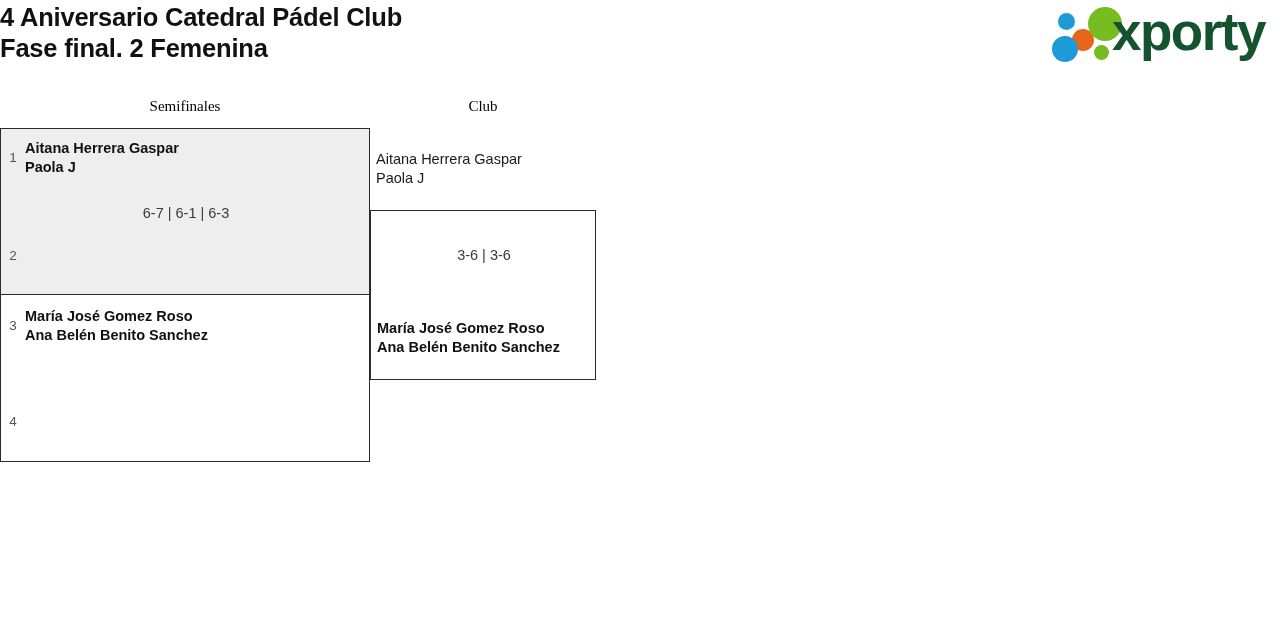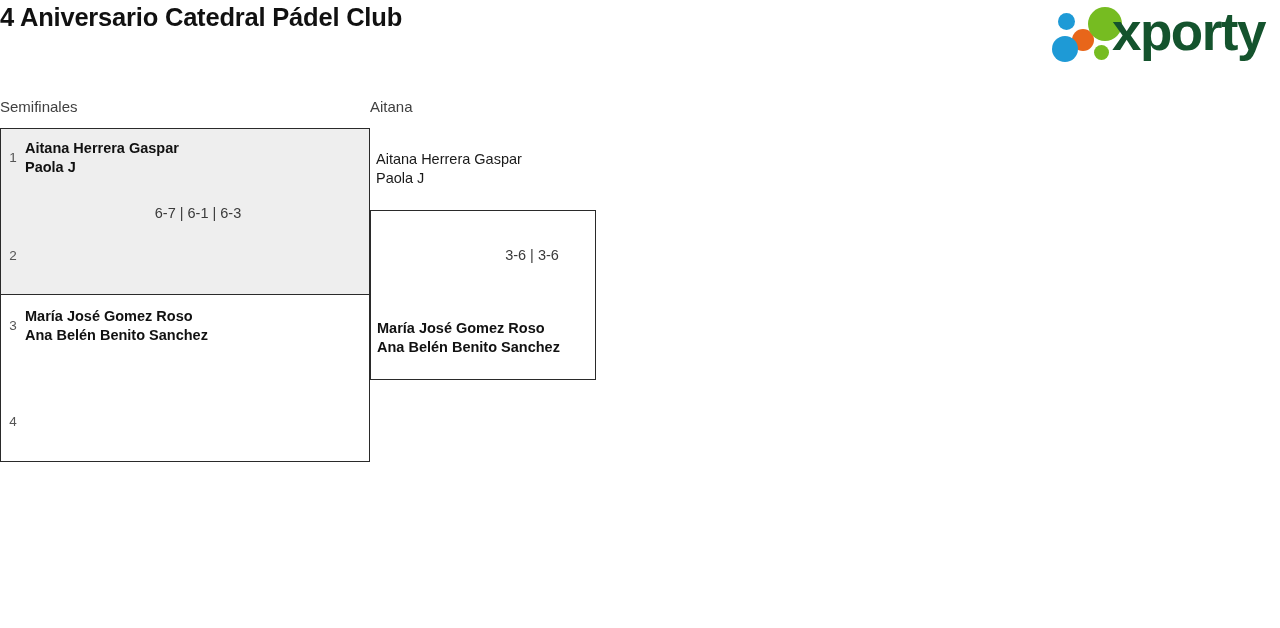--- a/index.html
+++ b/index.html
@@ -66,23 +66,24 @@
     font-size: 53px;
     font-weight: bold;
     letter-spacing: -1.5px;
     line-height: 62px;
   }
 
   
   .round-header {
     position: absolute;
     font-size: 15px;
-    color: #404040;
-    text-align: left;
-    white-space: nowrap;
+    color: #000000;
+    text-align: center;
+    white-space: nowrap;
+    font-family: Liberation Serif, serif;
   }
   .round-header-semis { left: 0px;   top: 98px; width: 370px; }
   .round-header-final { left: 370px; top: 98px; width: 226px; }
 
   
   .match {
     position: absolute;
     box-sizing: border-box;
     border: 1px solid #2a2a2a;
   }
@@ -127,59 +128,60 @@
     position: absolute;
     font-size: 14.5px;
     color: #3a3a3a;
     text-align: center;
     white-space: nowrap;
   }
 
   
   .match-semi-1 .team-top    { left: 0px; top: 10px;  width: 370px; }
   .match-semi-1 .team-bottom { left: 0px; top: 120px; width: 370px; }
-  .match-semi-1 .score       { left: 12px; top: 76px;  width: 370px; text-align: center; }
+  .match-semi-1 .score       { left: 0px; top: 76px;  width: 370px; text-align: center; }
 
   
   .match-semi-2 .team-top    { left: 0px; top: 12px;  width: 370px; }
   .match-semi-2 .team-bottom { left: 0px; top: 120px; width: 370px; }
   .match-semi-2 .score       { left: 0px; top: 77px;  width: 370px; }
 
   
   .final-team-top {
     position: absolute;
     left: 376px; top: 150px; width: 226px;
   }
   .match-final .team-bottom  { left: 6px; top: 108px; width: 220px; }
-  .match-final .score        { left: 0px; top: 36px;  width: 226px; padding-left: 48px; }
+  .match-final .score        { left: 0px; top: 36px;  width: 226px; }
 </style>
 </head>
 <body>
 
 <div class="header">
 
   <div class="title-block">
     <div class="title-line">4 Aniversario Catedral Pádel Club</div>
+    <div class="title-line">Fase final. 2 Femenina</div>
   </div>
 
   <div class="logo">
     <div class="logo-dots">
       <span class="dot dot-blue-sm" style="background:#1e9ad6"></span>
       <span class="dot dot-orange" style="background:#e8661a"></span>
       <span class="dot dot-blue-lg" style="background:#1e9ad6"></span>
       <span class="dot dot-green-lg" style="background:#76bc21"></span>
       <span class="dot dot-green-sm" style="background:#76bc21"></span>
     </div>
     <div class="logo-word" style="color:#14532d">xporty</div>
   </div>
 
 </div>
 
 <div class="round-header round-header-semis">Semifinales</div>
-<div class="round-header round-header-final">Aitana</div>
+<div class="round-header round-header-final">Club</div>
 
 <div class="match match-semi-1">
 
   <div class="team team-top">
     <div class="seed">1</div>
     <div class="players winner">
       <div>Aitana Herrera Gaspar</div>
       <div>Paola J</div>
     </div>
   </div>

